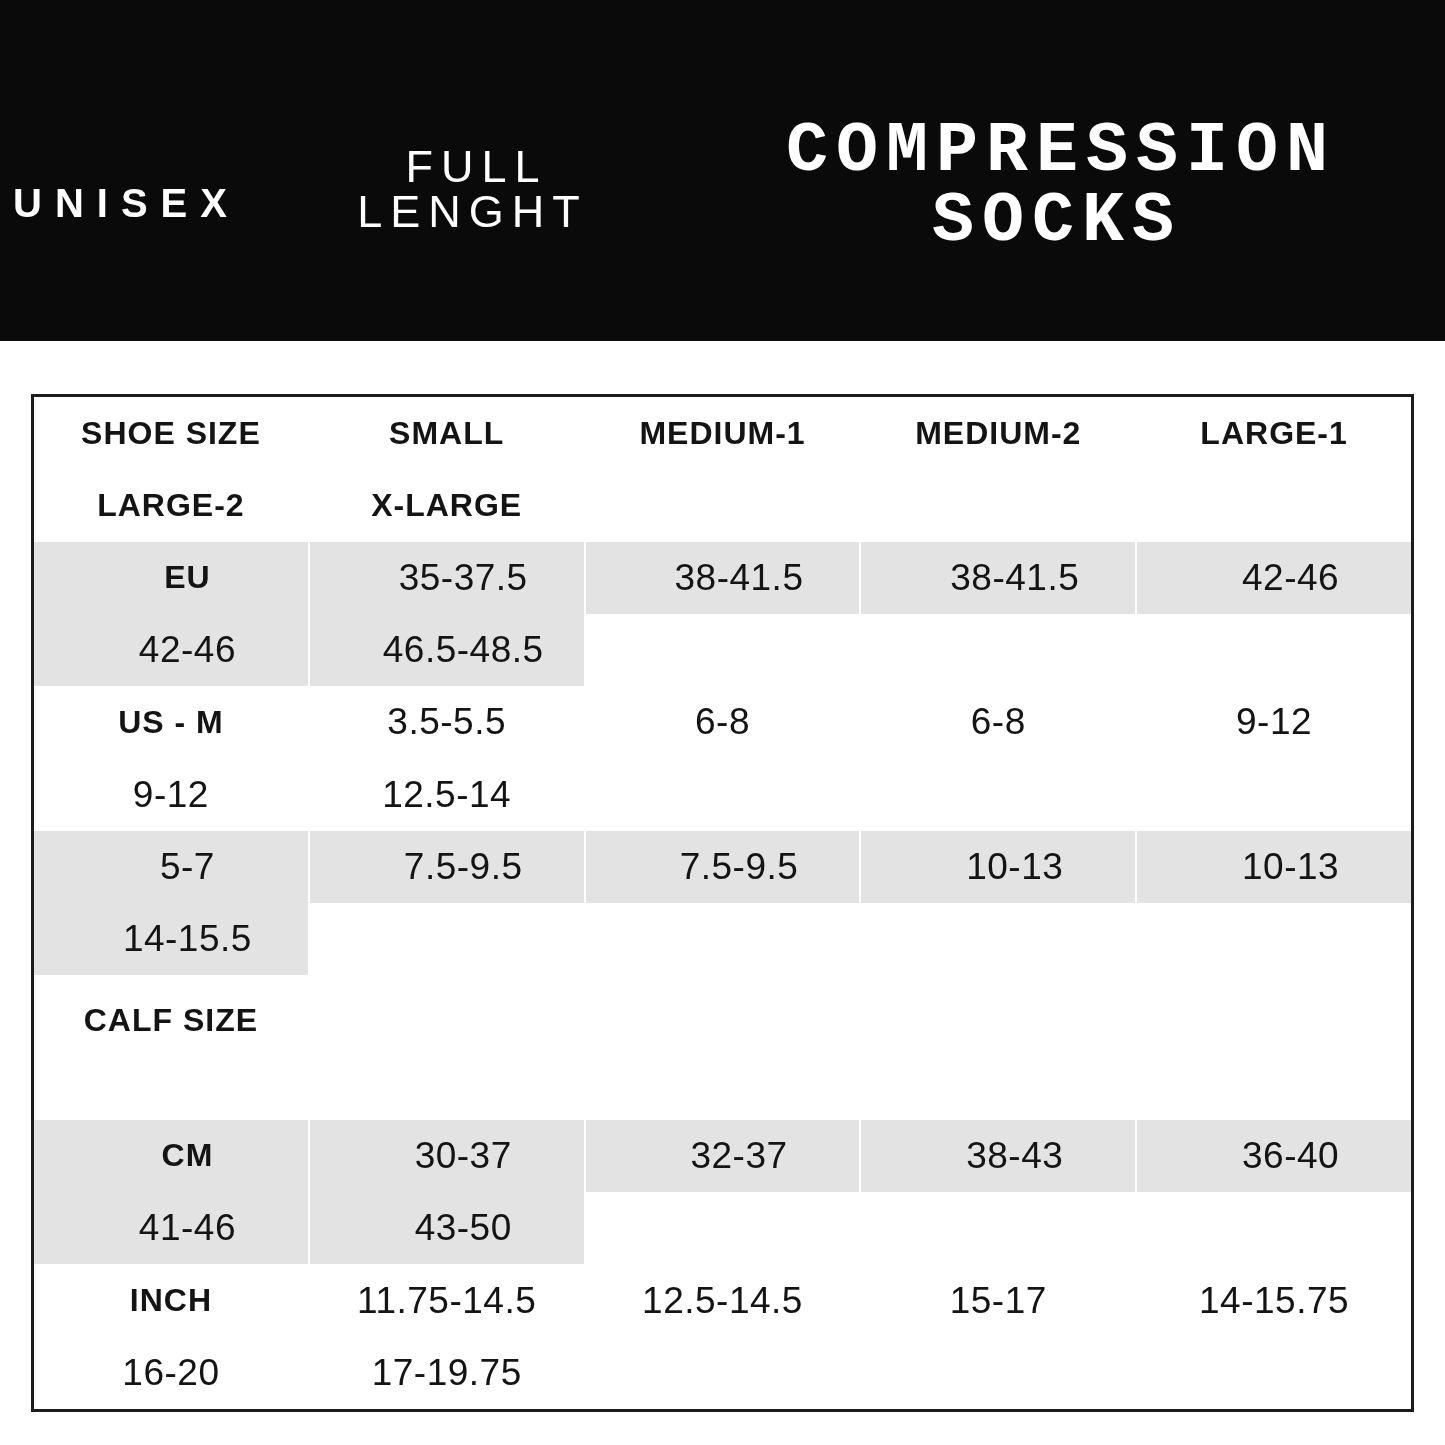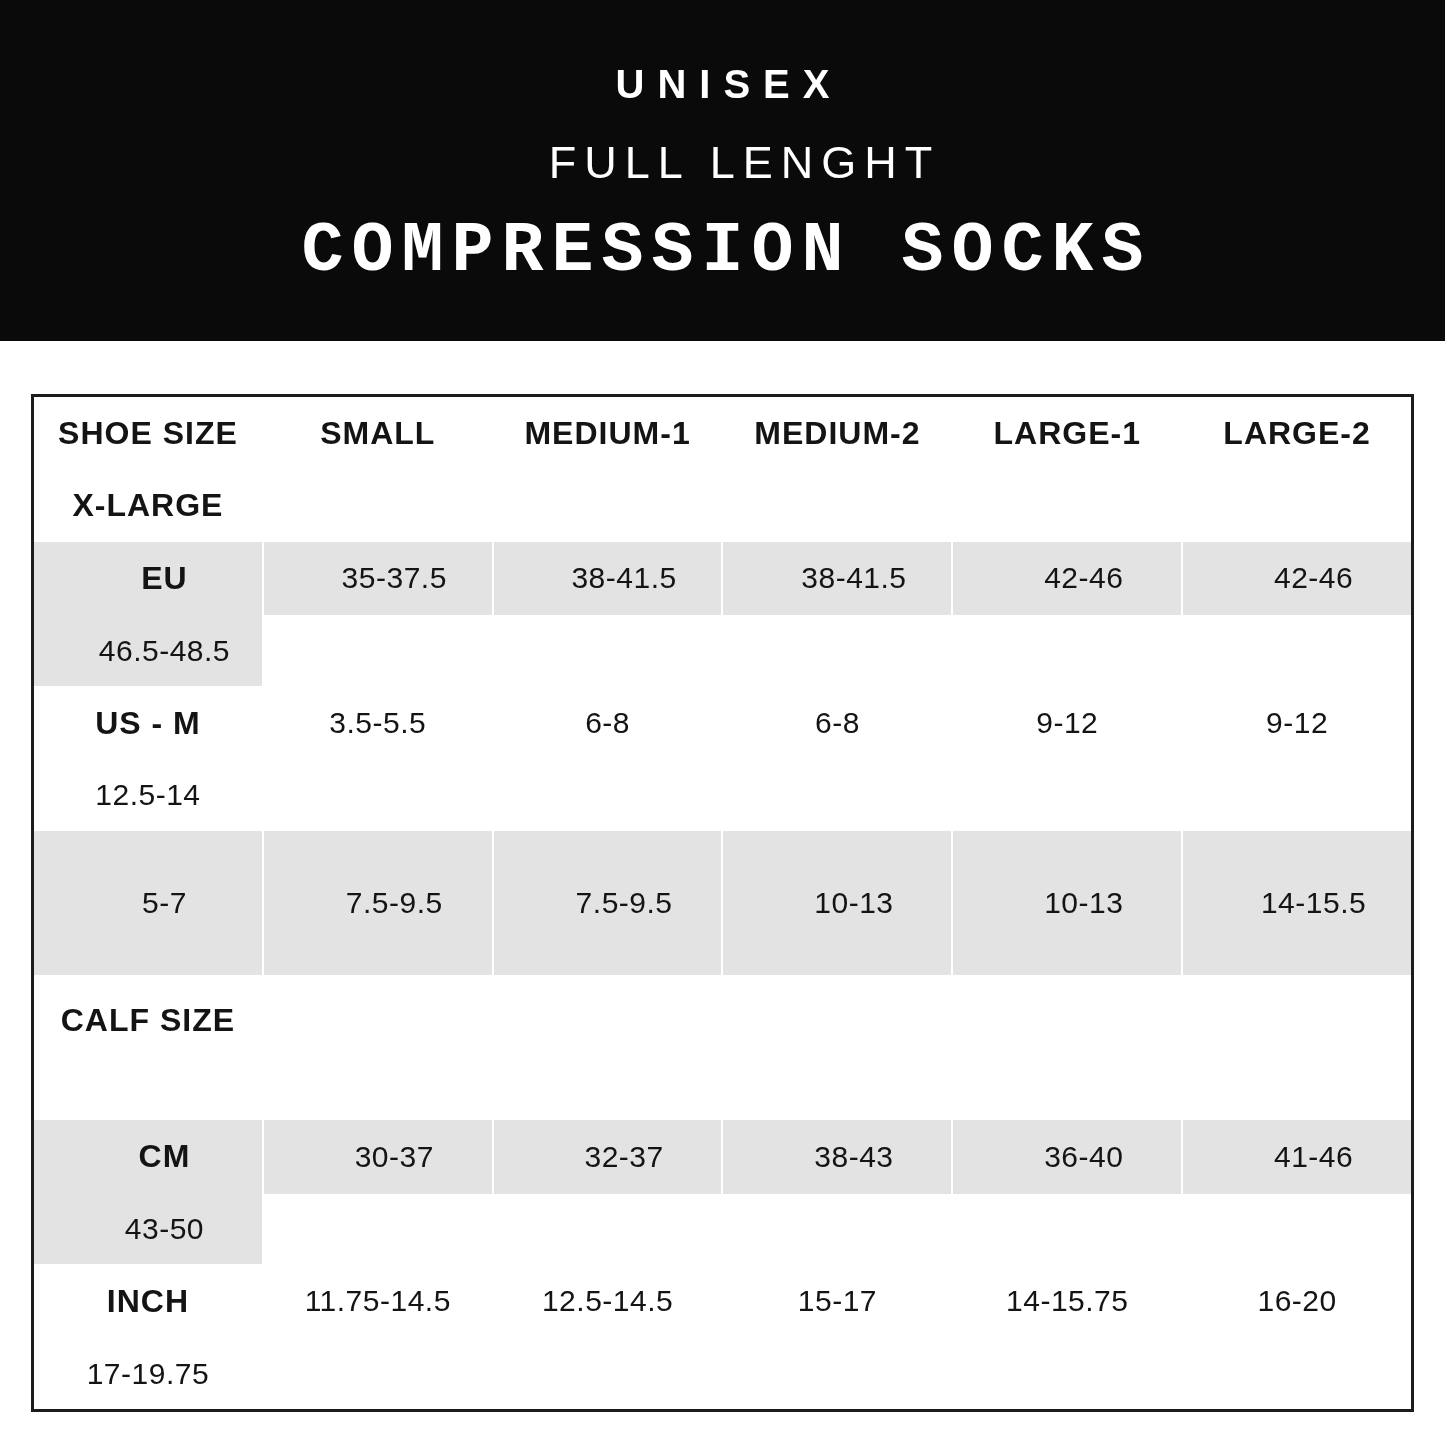--- a/index.html
+++ b/index.html
@@ -8,22 +8,23 @@
     background: #ffffff;
     font-family: "Liberation Sans", sans-serif;
     color: #141414;
     overflow: hidden;
   }
   
   .banner {
     width: 1445px; height: 341px;
     background: #0a0a0a;
     color: #ffffff;
-    display: flex; flex-direction: column; align-items: center;
+    display: flex; align-items: center;
     text-align: center;
+    gap: 16px;
   }
   .banner .sub {
     margin-top: 64px;
     font-size: 40px; font-weight: 600;
     letter-spacing: 13px; text-indent: 13px;
     line-height: 1;
   }
   .banner .main1 {
     margin-top: 36px;
     font-size: 45px; font-weight: 400;
@@ -43,26 +44,26 @@
     position: absolute;
     left: 31px; top: 394px;
     width: 1383px; height: 1018px;
     border: 3px solid #1c1c1c;
     background: #ffffff;
     display: grid;
     grid-template-rows: repeat(7, 1fr);
   }
   .trow {
     display: grid;
-    grid-template-columns: repeat(6, 1fr);
+    grid-template-columns: repeat(5, 1fr);
     column-gap: 2px;
   }
   .cell {
     display: flex; align-items: center; justify-content: center;
-    font-size: 30px;
+    font-size: 37px;
     letter-spacing: 0.5px;
     white-space: nowrap;
   }
   .trow.shaded .cell { background: #e3e3e3; padding-left: 33px; }
   .cell.head, .cell.rowlabel {
     font-weight: bold;
     font-size: 32px;
     letter-spacing: 1px;
   }
 </style>

